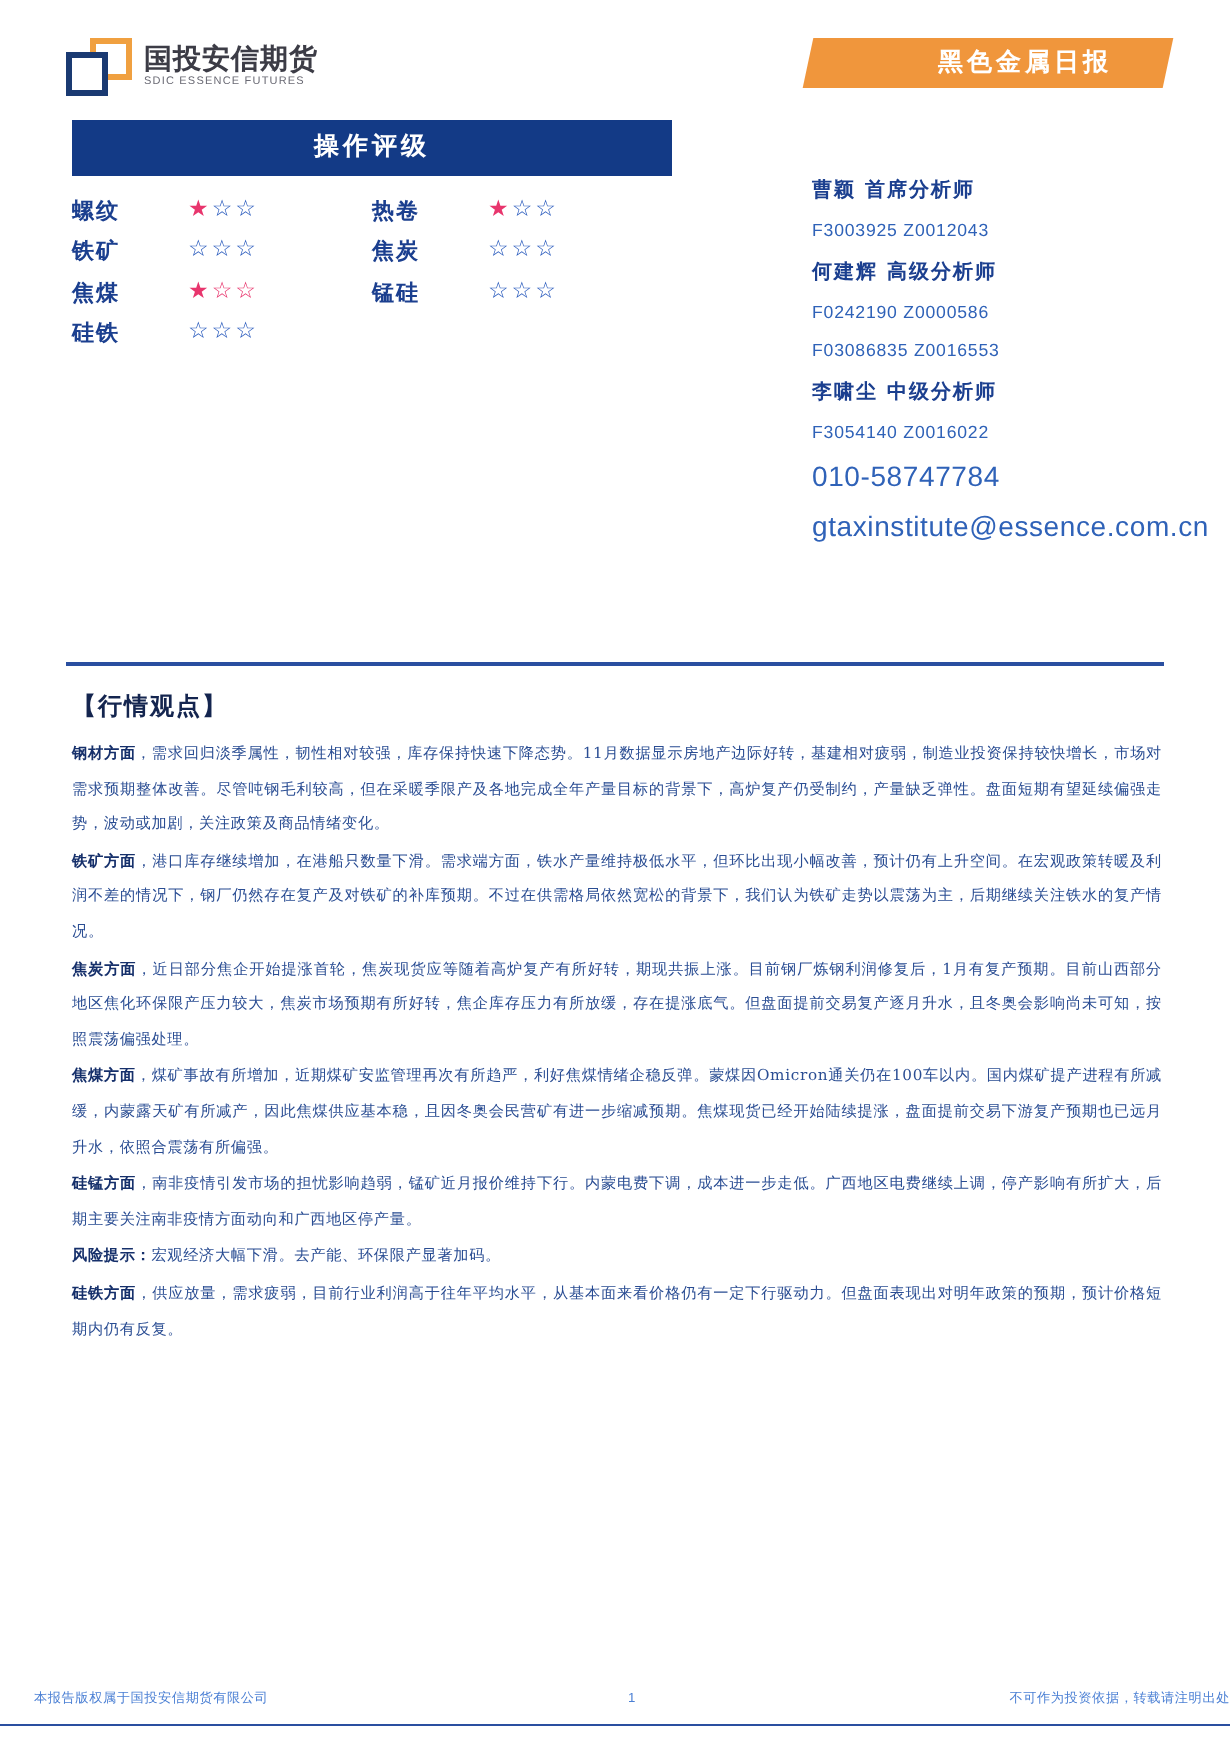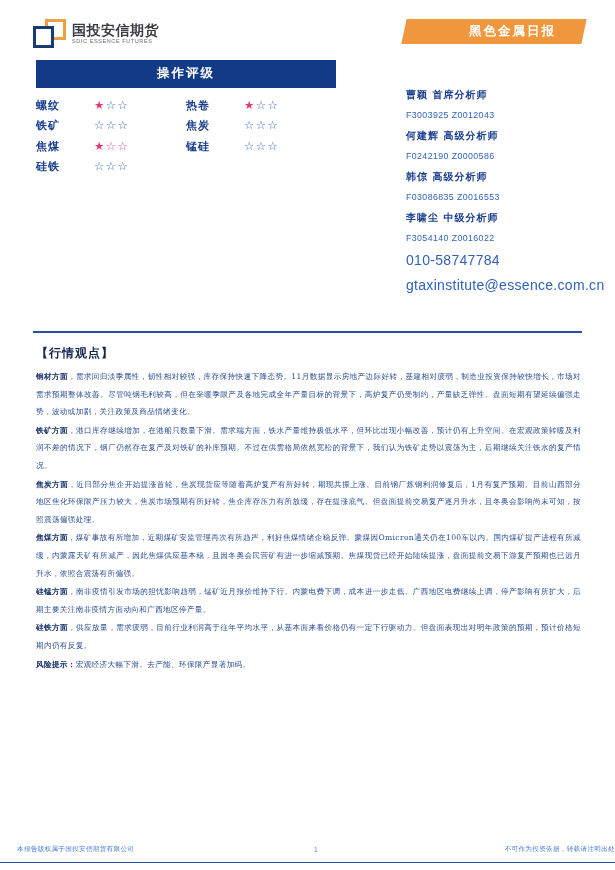--- a/index.html
+++ b/index.html
@@ -157,41 +157,40 @@
     <div class="banner-wrap">
       <div class="banner"></div>
       <div class="banner-label">黑色金属日报</div>
     </div>
 
     <div class="analysts">
       <div class="an-name">曹颖  首席分析师</div>
       <div class="an-code">F3003925  Z0012043</div>
       <div class="an-name">何建辉  高级分析师</div>
       <div class="an-code">F0242190  Z0000586</div>
-      <div class="an-name">韩倞  高级分析师</div>
       <div class="an-code">F03086835  Z0016553</div>
       <div class="an-name">李啸尘  中级分析师</div>
       <div class="an-code">F3054140  Z0016022</div>
       <div class="an-contact">010-58747784</div>
       <div class="an-contact">gtaxinstitute@essence.com.cn</div>
     </div>
 
     <div class="head-rule"></div>
   </div>
 
   <div class="body">
     <div class="section-title">【行情观点】</div>
     <div class="paras">
       <p class="para"><b>钢材方面</b><span>，需求回归淡季属性，韧性相对较强，库存保持快速下降态势。11月数据显示房地产边际好转，基建相对疲弱，制造业投资保持较快增长，市场对需求预期整体改善。尽管吨钢毛利较高，但在采暖季限产及各地完成全年产量目标的背景下，高炉复产仍受制约，产量缺乏弹性。盘面短期有望延续偏强走势，波动或加剧，关注政策及商品情绪变化。</span></p>
       <p class="para"><b>铁矿方面</b><span>，港口库存继续增加，在港船只数量下滑。需求端方面，铁水产量维持极低水平，但环比出现小幅改善，预计仍有上升空间。在宏观政策转暖及利润不差的情况下，钢厂仍然存在复产及对铁矿的补库预期。不过在供需格局依然宽松的背景下，我们认为铁矿走势以震荡为主，后期继续关注铁水的复产情况。</span></p>
       <p class="para"><b>焦炭方面</b><span>，近日部分焦企开始提涨首轮，焦炭现货应等随着高炉复产有所好转，期现共振上涨。目前钢厂炼钢利润修复后，1月有复产预期。目前山西部分地区焦化环保限产压力较大，焦炭市场预期有所好转，焦企库存压力有所放缓，存在提涨底气。但盘面提前交易复产逐月升水，且冬奥会影响尚未可知，按照震荡偏强处理。</span></p>
       <p class="para"><b>焦煤方面</b><span>，煤矿事故有所增加，近期煤矿安监管理再次有所趋严，利好焦煤情绪企稳反弹。蒙煤因Omicron通关仍在100车以内。国内煤矿提产进程有所减缓，内蒙露天矿有所减产，因此焦煤供应基本稳，且因冬奥会民营矿有进一步缩减预期。焦煤现货已经开始陆续提涨，盘面提前交易下游复产预期也已远月升水，依照合震荡有所偏强。</span></p>
       <p class="para"><b>硅锰方面</b><span>，南非疫情引发市场的担忧影响趋弱，锰矿近月报价维持下行。内蒙电费下调，成本进一步走低。广西地区电费继续上调，停产影响有所扩大，后期主要关注南非疫情方面动向和广西地区停产量。</span></p>
+      <p class="para"><b>风险提示：</b><span>宏观经济大幅下滑。去产能、环保限产显著加码。</span></p>
       <p class="para"><b>硅铁方面</b><span>，供应放量，需求疲弱，目前行业利润高于往年平均水平，从基本面来看价格仍有一定下行驱动力。但盘面表现出对明年政策的预期，预计价格短期内仍有反复。</span></p>
-      <p class="para"><b>风险提示：</b><span>宏观经济大幅下滑。去产能、环保限产显著加码。</span></p>
     </div>
   </div>
 
   <div class="footer">
     <div class="f-left">本报告版权属于国投安信期货有限公司</div>
     <div class="f-mid">1</div>
     <div class="f-right">不可作为投资依据，转载请注明出处</div>
   </div>
   <div class="footer-rule"></div>
 

